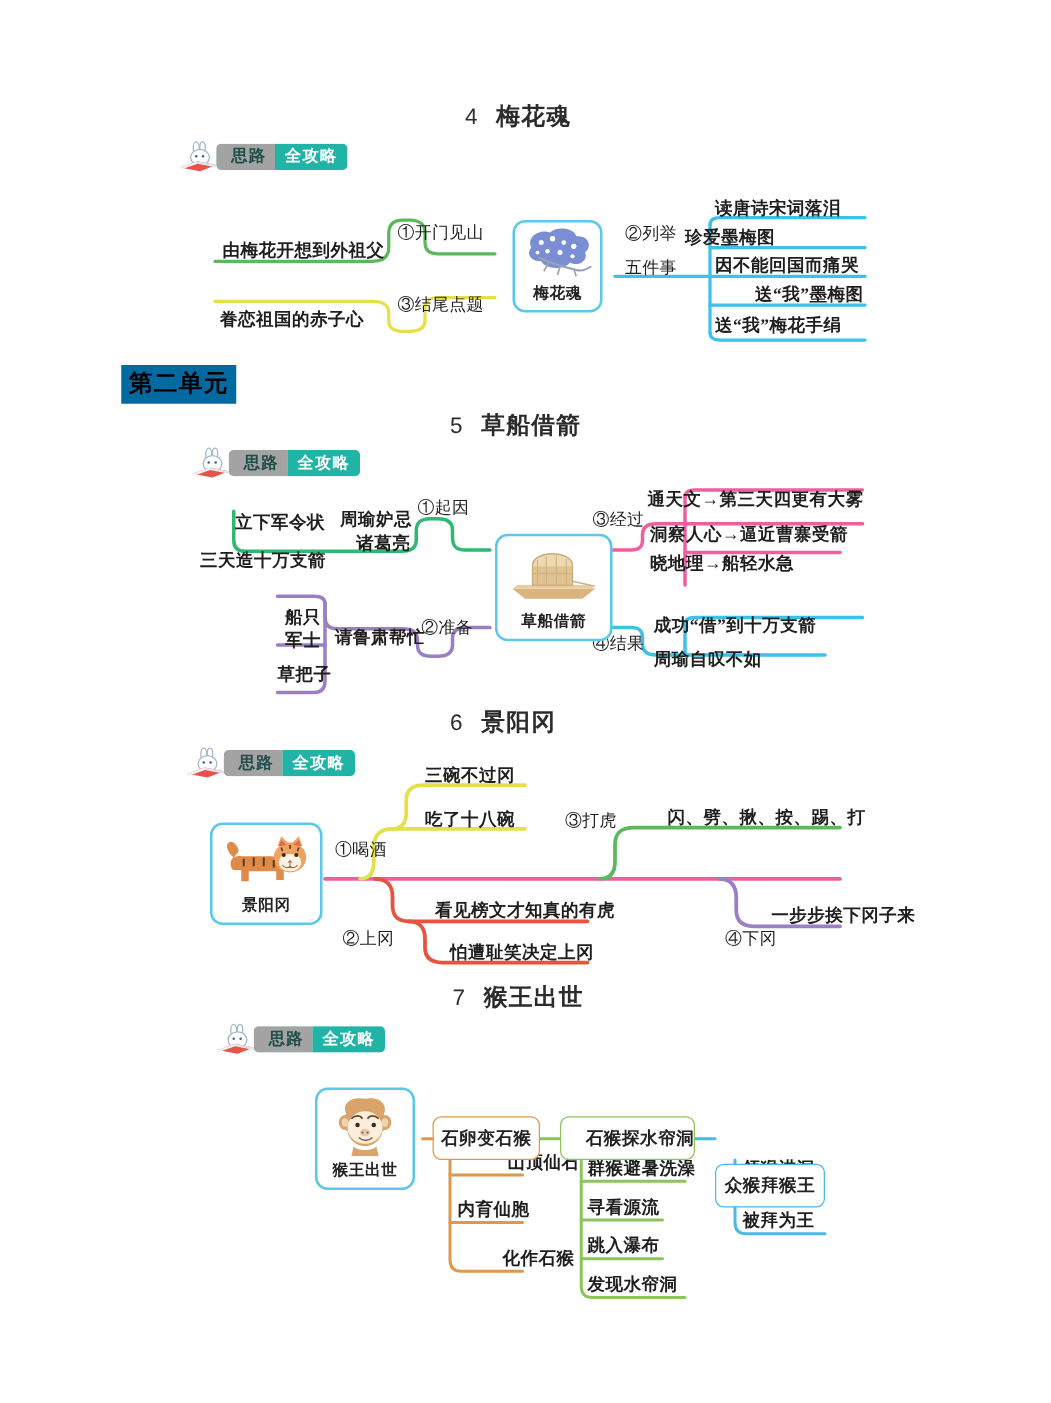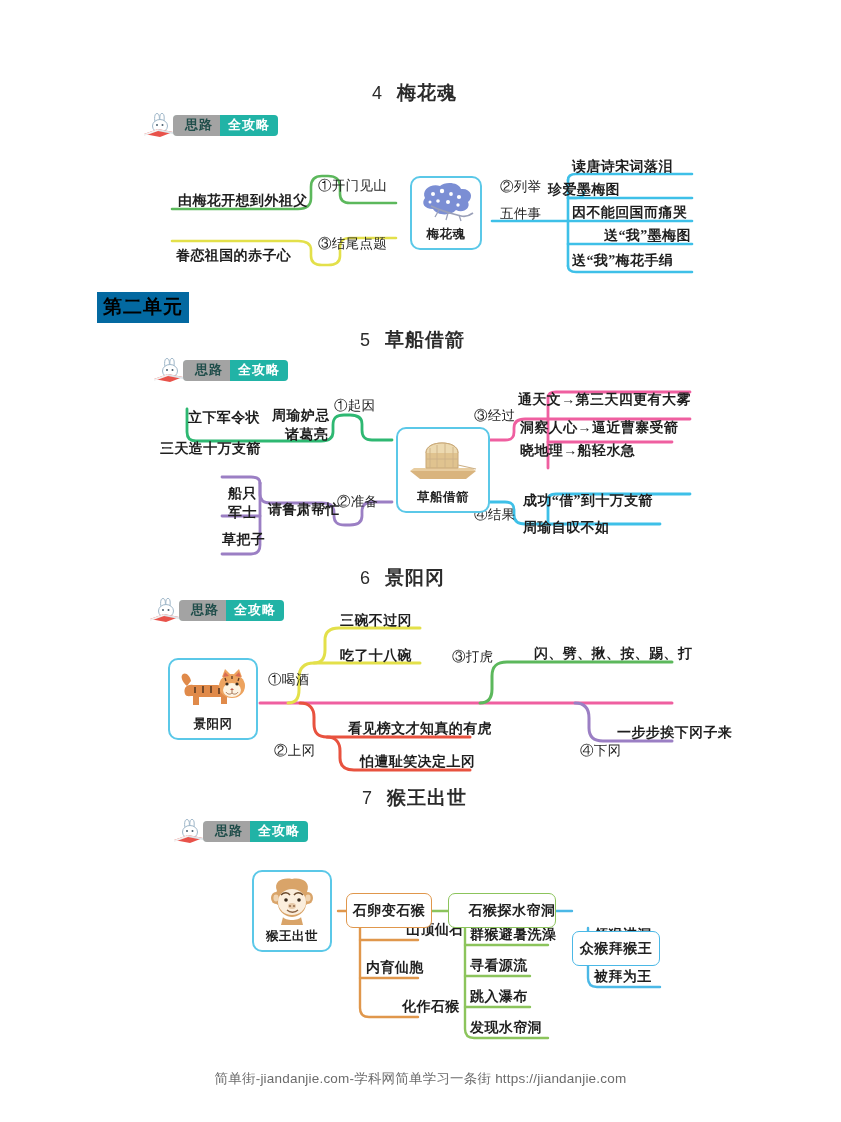--- a/index.html
+++ b/index.html
@@ -480,15 +480,14 @@
   <div class="leaf" style="left:366px; top:998px;margin-left:36px;">化作石猴</div>
 
   <div class="leaf" style="left:470px; top:926px;">群猴避暑洗澡</div>
   <div class="leaf" style="left:470px; top:957px;">寻看源流</div>
   <div class="leaf" style="left:470px; top:988px;">跳入瀑布</div>
   <div class="leaf" style="left:470px; top:1019px;">发现水帘洞</div>
 
   <div class="leaf" style="left:594px; top:926px;">领猴进洞</div>
   <div class="leaf" style="left:594px; top:968px;">被拜为王</div>
 
-  <div class="footer" style="top:1070px;">简单街-jiandanjie.com-学科网简单学习一条街 https://jiandanjie.com</div>
 
 </div>
 
 </body></html>

